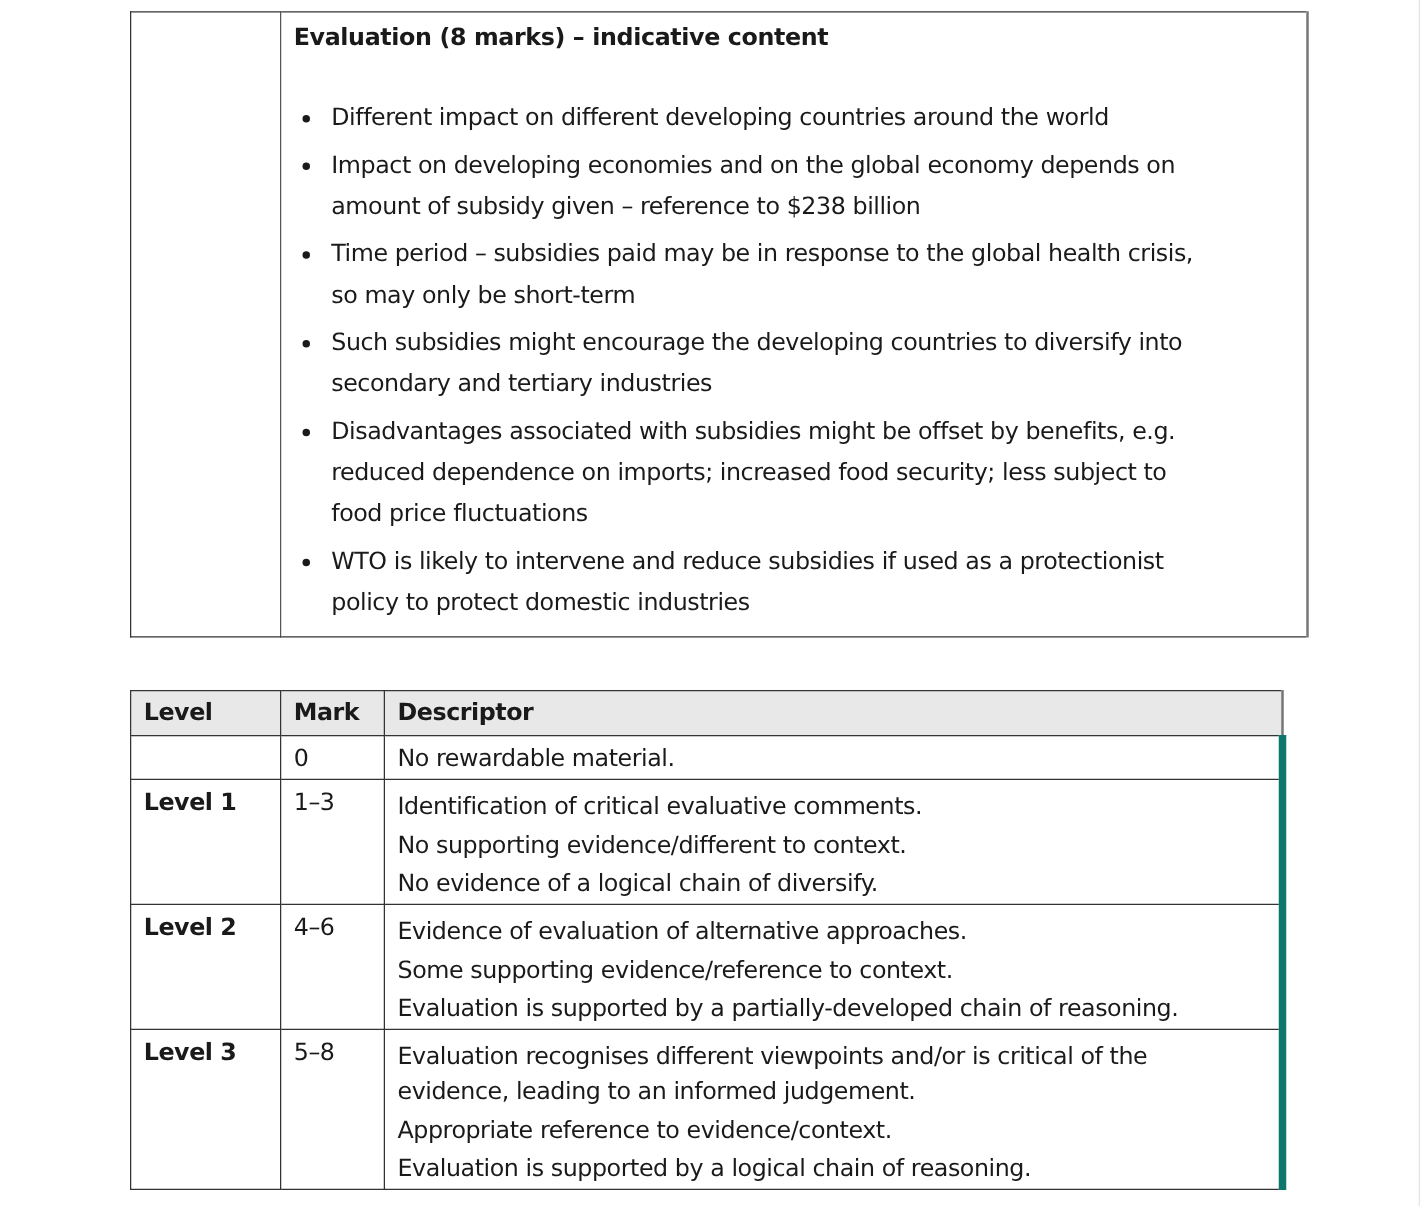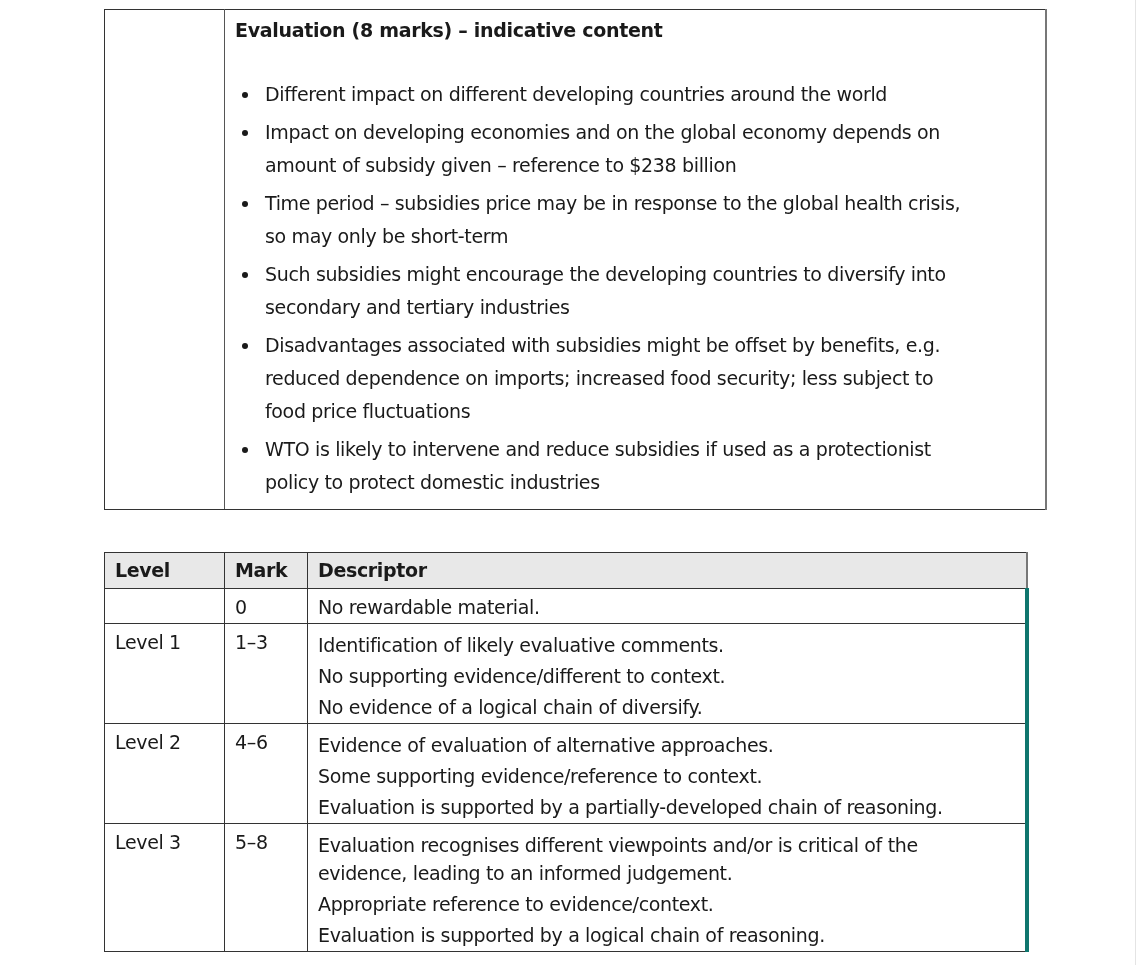--- a/index.html
+++ b/index.html
@@ -16,23 +16,23 @@
   .bullets { list-style:none; margin:36px 0 0 0; padding:0; }
   .bullets li { position:relative; padding-left:30px; font-size:19px; line-height:33px; letter-spacing:-0.35px; margin-bottom:5px; }
   .bullets li .dot { position:absolute; left:7px; top:14px; width:6px; height:6px; border-radius:50%; background:#1a1a1a; }
 
   .levels-table { position:absolute; left:104px; top:552px; width:925px;
                   border-collapse:collapse; }
   .levels-table th, .levels-table td { border:1px solid #333; vertical-align:top; text-align:left;
                   font-size:19px; letter-spacing:-0.35px; }
   .levels-table th { background:#e8e8e8; font-weight:bold; height:31px; padding:4px 10px 0 10px; line-height:26px; }
   .levels-table td { padding:3px 10px 0 10px; line-height:31px; }
-  .levels-table td.lvl { font-weight:normal; width:99px; }
+  .levels-table td.lvl { font-weight:bold; width:99px; }
   .levels-table td.mark { width:62px; }
-  .levels-table td.desc { border-right:4px solid #0f766e; }
+  .levels-table td.desc { border-right:6px solid #0f766e; }
   .levels-table th.desc { border-right:2px solid #777; }
   .desc-line { display:block; }
 </style>
 </head>
 <body>
 
 <div class="right-edge"></div>
 
 <table class="content-table">
   <tbody>
@@ -45,21 +45,21 @@
               <span class="dot"></span>
               <span class="desc-line">Different impact on different developing countries around the world</span>
             </li>
             <li>
               <span class="dot"></span>
               <span class="desc-line">Impact on developing economies and on the global economy depends on</span>
               <span class="desc-line">amount of subsidy given – reference to $238 billion</span>
             </li>
             <li>
               <span class="dot"></span>
-              <span class="desc-line">Time period – subsidies price may be in response to the global health crisis,</span>
+              <span class="desc-line">Time period – subsidies paid may be in response to the global health crisis,</span>
               <span class="desc-line">so may only be short-term</span>
             </li>
             <li>
               <span class="dot"></span>
               <span class="desc-line">Such subsidies might encourage the developing countries to diversify into</span>
               <span class="desc-line">secondary and tertiary industries</span>
             </li>
             <li>
               <span class="dot"></span>
               <span class="desc-line">Disadvantages associated with subsidies might be offset by benefits, e.g.</span>
@@ -90,21 +90,21 @@
         <td class="lvl"></td>
         <td class="mark">0</td>
         <td class="desc">
           <span class="desc-line">No rewardable material.</span>
         </td>
       </tr>
       <tr>
         <td class="lvl">Level 1</td>
         <td class="mark">1–3</td>
         <td class="desc" style="padding-top: 6px;">
-          <span class="desc-line">Identification of likely evaluative comments.</span>
+          <span class="desc-line">Identification of critical evaluative comments.</span>
           <span class="desc-line">No supporting evidence/different to context.</span>
           <span class="desc-line">No evidence of a logical chain of diversify.</span>
         </td>
       </tr>
       <tr>
         <td class="lvl">Level 2</td>
         <td class="mark">4–6</td>
         <td class="desc" style="padding-top: 6px;">
           <span class="desc-line">Evidence of evaluation of alternative approaches.</span>
           <span class="desc-line">Some supporting evidence/reference to context.</span>

